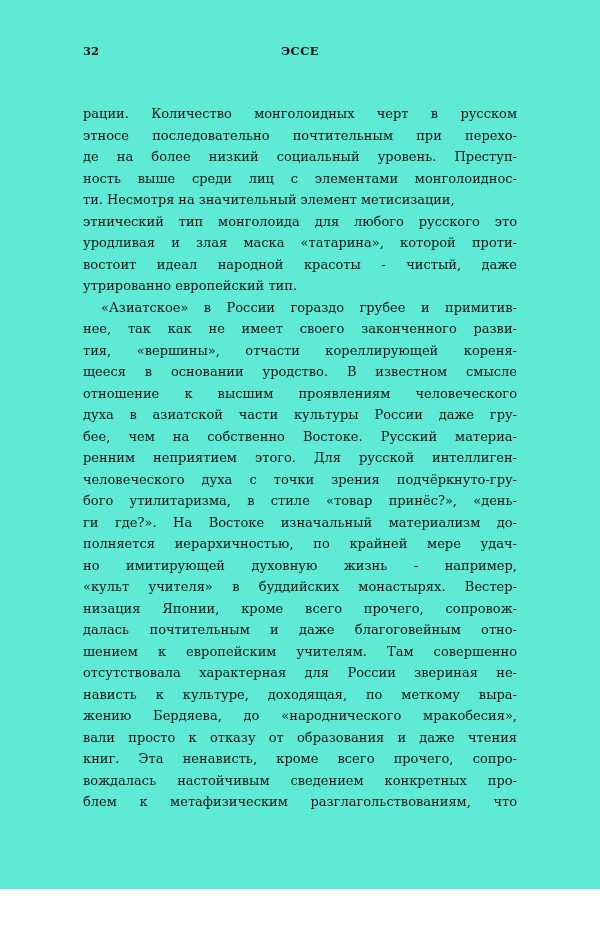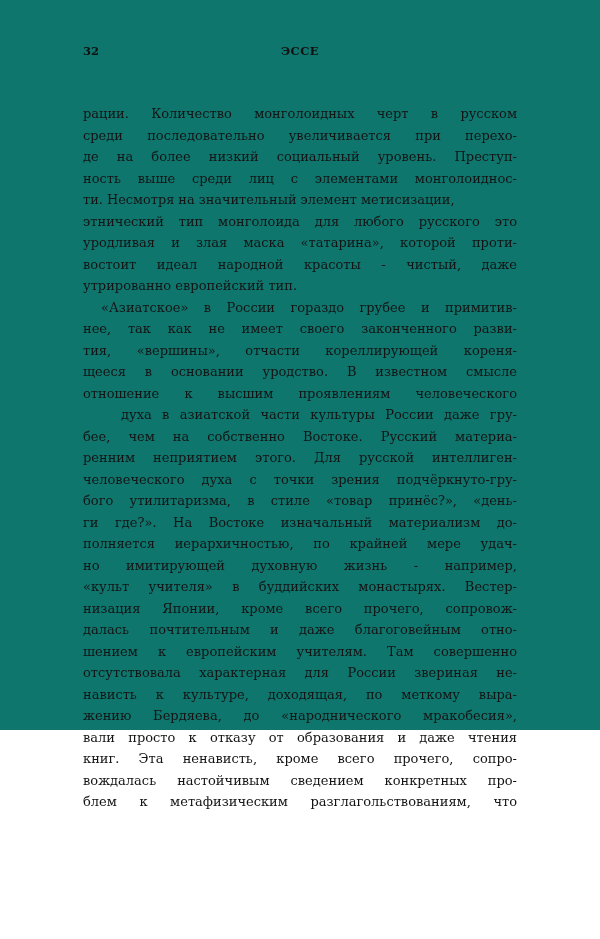--- a/index.html
+++ b/index.html
@@ -1,17 +1,17 @@
 <!DOCTYPE html>
 <html><head>
 <meta charset="utf-8">
 <style>
   html, body { margin: 0; padding: 0; background: #ffffff; }
   body { width: 600px; height: 939px; position: relative; overflow: hidden; }
-  .page { position: absolute; left: 0; top: 0; width: 600px; height: 730px; background: #0f766e; }
+  .page { position: absolute; left: 0; top: 0; width: 600px; height: 889px; background: #5eead4; }
   .header { position: absolute; top: 44px; left: 83px; width: 434px; height: 20px;
             font-family: "DejaVu Serif", serif; font-weight: bold; font-size: 11.5px; color: #111; }
   .page-num { position: absolute; left: 0; top: 0; }
   .running-title { position: absolute; left: 0; right: 0; top: 0; text-align: center; letter-spacing: 0.5px; }
   .body-text { position: absolute; left: 83px; top: 103px; width: 434px;
                font-family: "DejaVu Serif", serif; font-size: 13px; color: #141414; }
   .line { display: block; height: 21.5px; line-height: 21.5px; white-space: nowrap;
           text-align: justify; text-align-last: justify; overflow: visible; }
   .line.last { text-align-last: left; }
   .line.indent { padding-left: 18px; }
@@ -20,34 +20,34 @@
 <body>
 
 <div class="page">
   <div class="header">
     <span class="page-num">32</span>
     <span class="running-title">ЭССЕ</span>
   </div>
 
   <div class="body-text" id="body-text">
       <div class="line"><span style="white-space: nowrap; word-spacing: 0px;">рации. Количество монголоидных черт в русском</span></div>
-      <div class="line"><span style="white-space: nowrap; word-spacing: 0px;">среди последовательно увеличивается при перехо-</span></div>
+      <div class="line"><span style="white-space: nowrap; word-spacing: 0px;">этносе последовательно почтительным при перехо-</span></div>
       <div class="line"><span style="white-space: nowrap; word-spacing: 0px;">де на более низкий социальный уровень. Преступ-</span></div>
       <div class="line"><span style="white-space: nowrap; word-spacing: 0px;">ность выше среди лиц с элементами монголоиднос-</span></div>
       <div class="line"><span style="white-space: nowrap; display: inline-block; transform-origin: left center; transform: scaleX(0.991009);">ти. Несмотря на значительный элемент метисизации,</span></div>
       <div class="line"><span style="white-space: nowrap; word-spacing: 0px;">этнический тип монголоида для любого русского это</span></div>
       <div class="line"><span style="white-space: nowrap; word-spacing: 0px;">уродливая и злая маска «татарина», которой проти-</span></div>
       <div class="line"><span style="white-space: nowrap; word-spacing: 0px;">востоит идеал народной красоты - чистый, даже</span></div>
       <div class="line last"><span style="white-space: nowrap;">утрированно европейский тип.</span></div>
       <div class="line indent"><span style="white-space: nowrap; word-spacing: 0px;">«Азиатское» в России гораздо грубее и примитив-</span></div>
       <div class="line"><span style="white-space: nowrap; word-spacing: 0px;">нее, так как не имеет своего законченного разви-</span></div>
       <div class="line"><span style="white-space: nowrap; word-spacing: 0px;">тия, «вершины», отчасти кореллирующей кореня-</span></div>
       <div class="line"><span style="white-space: nowrap; word-spacing: 0px;">щееся в основании уродство. В известном смысле</span></div>
       <div class="line"><span style="white-space: nowrap; word-spacing: 0px;">отношение к высшим проявлениям человеческого</span></div>
-      <div class="line"><span style="white-space: nowrap; word-spacing: 0px; margin-left: 38px;">духа в азиатской части культуры России даже гру-</span></div>
+      <div class="line"><span style="white-space: nowrap; word-spacing: 0px;">духа в азиатской части культуры России даже гру-</span></div>
       <div class="line"><span style="white-space: nowrap; word-spacing: 0px;">бее, чем на собственно Востоке. Русский материа-</span></div>
       <div class="line"><span style="white-space: nowrap; word-spacing: 0px;">ренним неприятием этого. Для русской интеллиген-</span></div>
       <div class="line"><span style="white-space: nowrap; word-spacing: 0px;">человеческого духа с точки зрения подчёркнуто-гру-</span></div>
       <div class="line"><span style="white-space: nowrap; word-spacing: 0px;">бого утилитаризма, в стиле «товар принёс?», «день-</span></div>
       <div class="line"><span style="white-space: nowrap; word-spacing: 0px;">ги где?». На Востоке изначальный материализм до-</span></div>
       <div class="line"><span style="white-space: nowrap; word-spacing: 0px;">полняется иерархичностью, по крайней мере удач-</span></div>
       <div class="line"><span style="white-space: nowrap; word-spacing: 0px;">но имитирующей духовную жизнь - например,</span></div>
       <div class="line"><span style="white-space: nowrap; word-spacing: 0px;">«культ учителя» в буддийских монастырях. Вестер-</span></div>
       <div class="line"><span style="white-space: nowrap; word-spacing: 0px;">низация Японии, кроме всего прочего, сопровож-</span></div>
       <div class="line"><span style="white-space: nowrap; word-spacing: 0px;">далась почтительным и даже благоговейным отно-</span></div>

